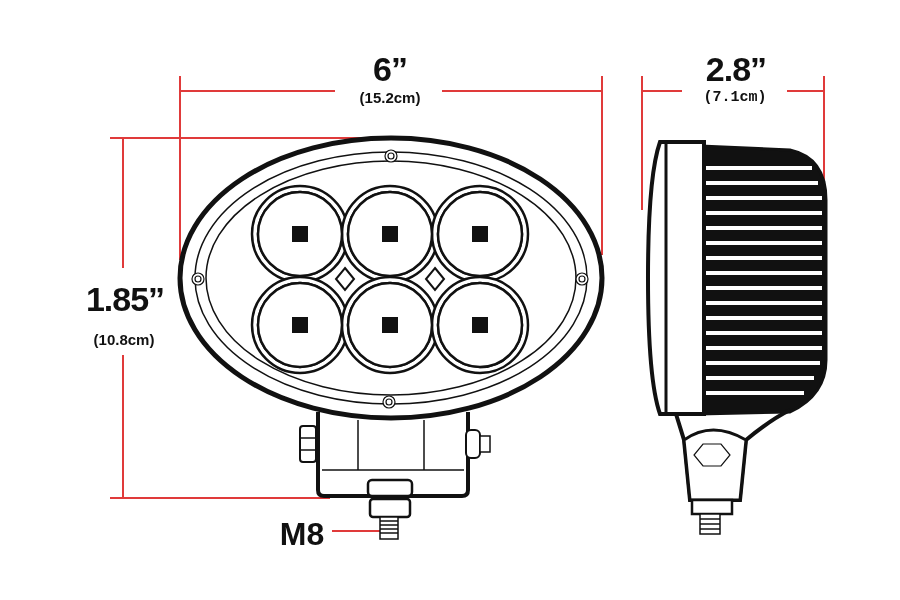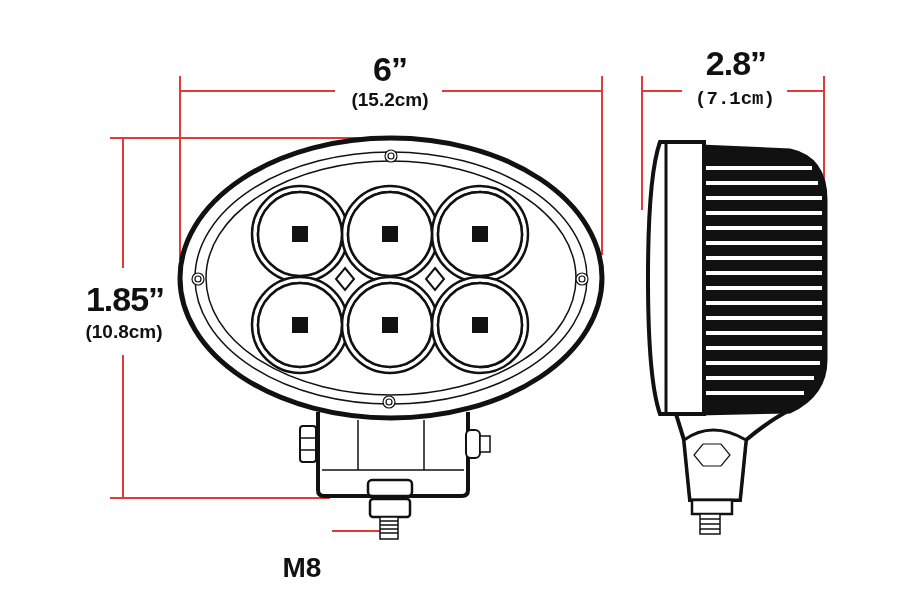--- a/index.html
+++ b/index.html
@@ -1,20 +1,20 @@
 <!DOCTYPE html>
 <html><head>
 <meta charset="utf-8">
 <style>
   html, body { margin:0; padding:0; background:#ffffff; }
   body { width:900px; height:600px; overflow:hidden; position:relative; font-family:"Liberation Sans", sans-serif; }
   svg { position:absolute; left:0; top:0; }
   .lbl { position:absolute; color:#111; font-family:"Liberation Sans", sans-serif; font-weight:bold; text-align:center; line-height:1; }
   .big { font-size:34px; letter-spacing:-1px; }
-  .small { font-size:19px; }
+  .small { font-size:15px; }
 </style>
 </head>
 <body>
 
 <svg width="900" height="600" viewBox="0 0 900 600">
 
   <g stroke="#e03a3a" stroke-width="2" fill="none">
 
     <line x1="180" y1="76" x2="180" y2="260"></line>
     <line x1="602" y1="76" x2="602" y2="255"></line>
@@ -139,19 +139,19 @@
       <line x1="700" y1="519" x2="720" y2="519"></line>
       <line x1="700" y1="524" x2="720" y2="524"></line>
       <line x1="700" y1="529" x2="720" y2="529"></line>
     </g>
   </g>
 </svg>
 
 <div class="lbl big" style="left:340px;top:52px;width:100px;">6”</div>
 <div class="lbl small" style="left:330px;top:90px;width:120px;">(15.2cm)</div>
 
-<div class="lbl big" style="left:684px;top:46px;width:104px;">2.8”</div>
+<div class="lbl big" style="left:684px;top:52px;width:104px;">2.8”</div>
 <div class="lbl small" style="left:680px;top:90px;width:110px;font-family:Liberation Mono, monospace;">(7.1cm)</div>
 
 <div class="lbl big" style="left:70px;top:282px;width:110px;">1.85”</div>
-<div class="lbl small" style="left:64px;top:322px;width:120px;">(10.8cm)</div>
+<div class="lbl small" style="left:64px;top:332px;width:120px;">(10.8cm)</div>
 
-<div class="lbl" style="left:272px;top:518px;width:60px;font-size:28px;margin-top:36px;">M8</div>
+<div class="lbl" style="left:272px;top:518px;width:60px;font-size:32px;">M8</div>
 
 </body></html>

